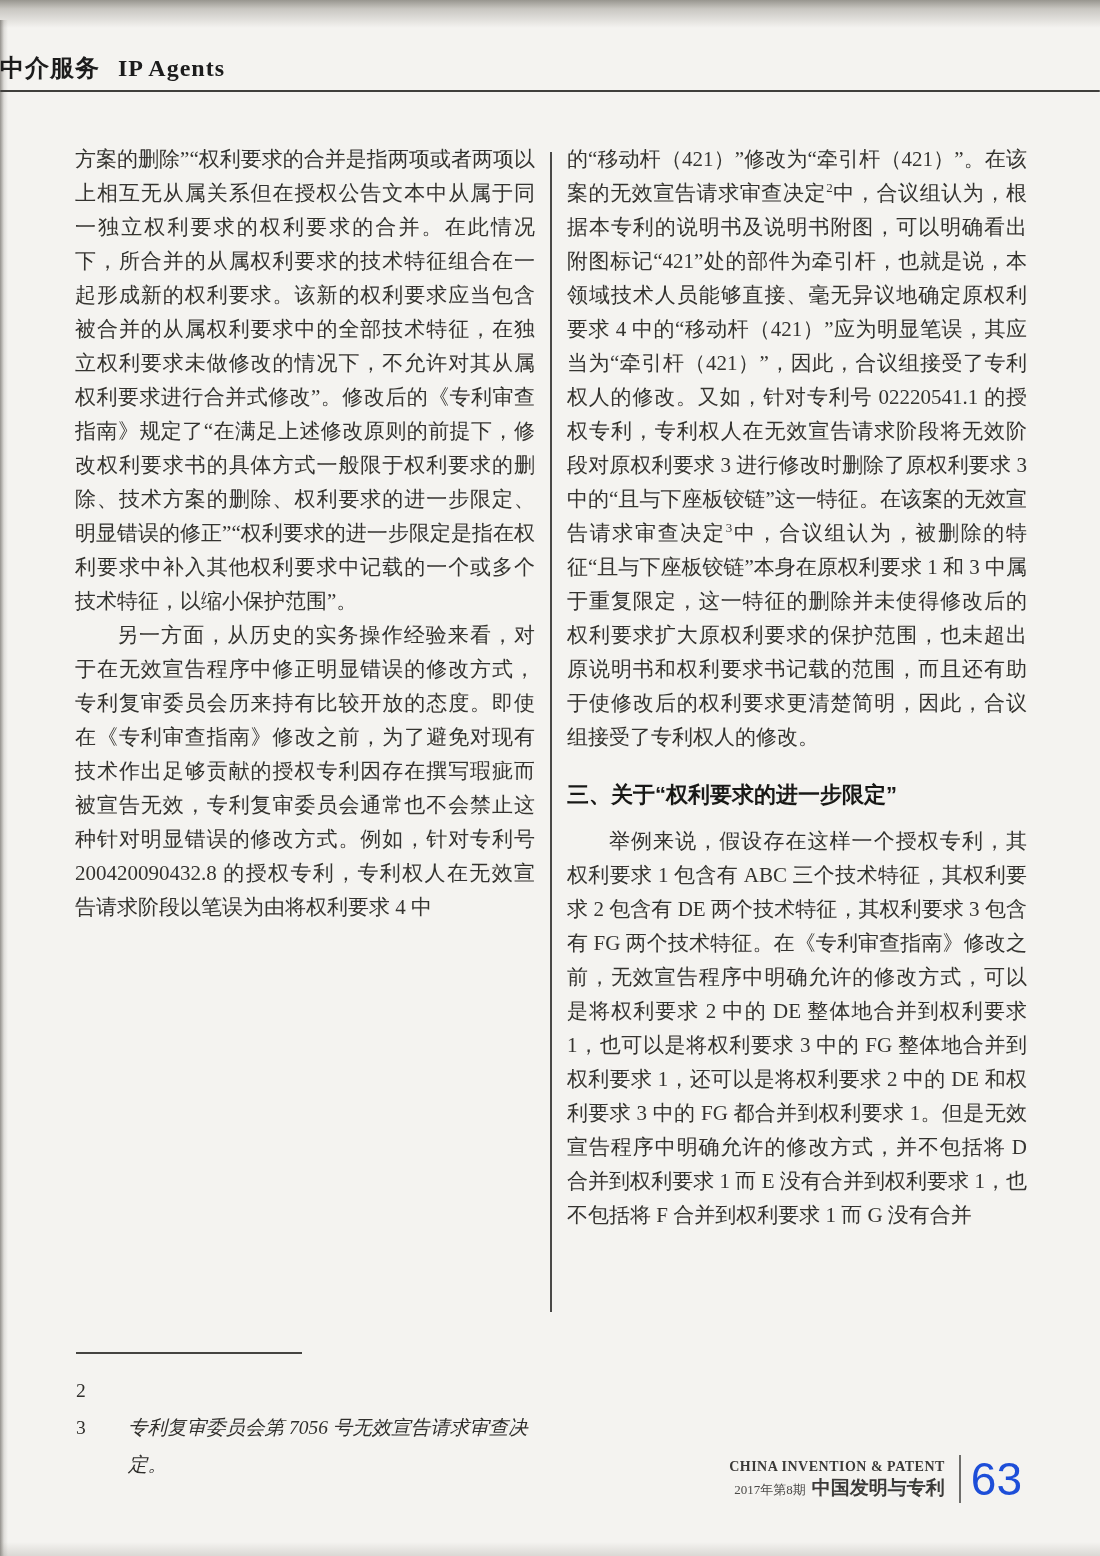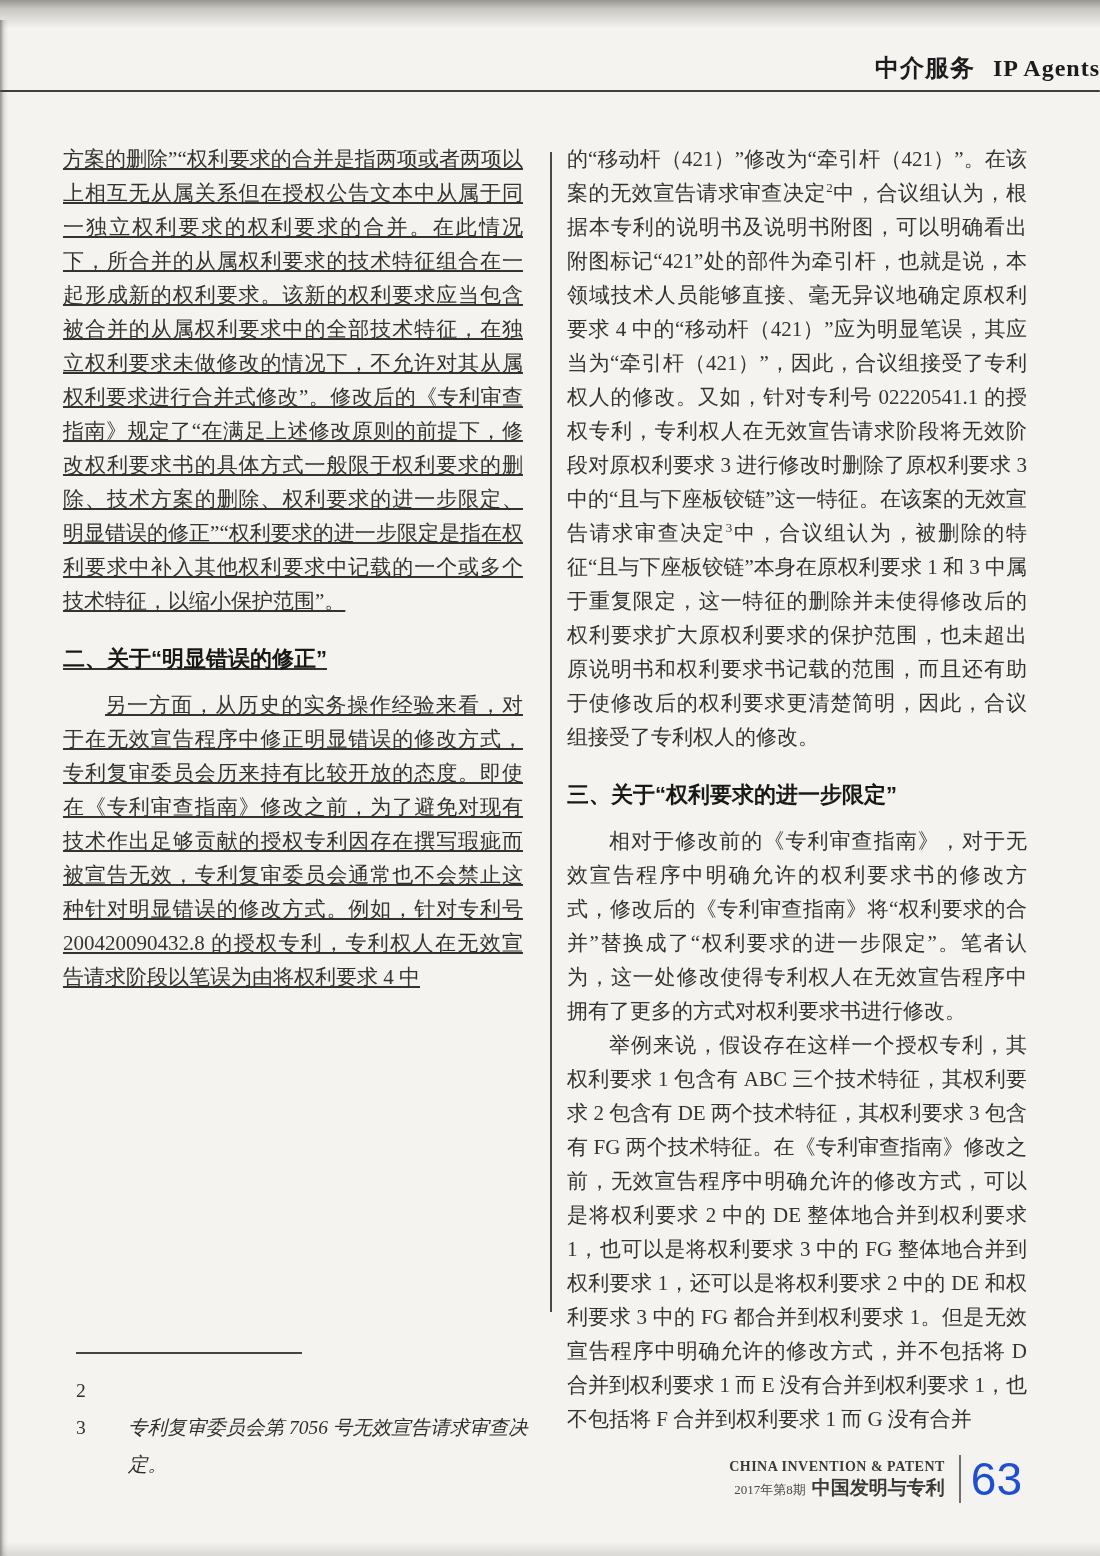--- a/index.html
+++ b/index.html
@@ -27,39 +27,39 @@
     pointer-events:none;
   }
   .scan-bottom{
     position:absolute;left:0;right:0;bottom:0;height:14px;
     background:linear-gradient(to top,rgba(140,136,128,0.25),rgba(140,136,128,0) 14px);
     pointer-events:none;
   }
   
   .header-title{
     position:absolute;top:52px;left:0;width:100%;
-    text-align:right;color:#1c1c1c;
+    text-align:left;color:#1c1c1c;
     font-size:24px;font-weight:bold;
     letter-spacing:1px;
   }
   .header-title .cn{font-family:"Liberation Sans",sans-serif;font-weight:bold;}
   .header-title .en{font-family:"Liberation Serif",serif;font-weight:bold;margin-left:18px;}
   .header-rule{
     position:absolute;top:90px;left:0;width:1100px;height:2px;
     background:#403f3c;border-radius:1px;
   }
   
   .column{
     position:absolute;top:142px;width:460px;
     font-size:21px;line-height:34px;
     color:#34332f;
     text-align:justify;
     text-justify:inter-ideograph;
   }
-  .col-left{left:63px;text-decoration:underline;}
+  .col-left{left:75px;}
   .col-right{left:567px;}
   .column p{margin:0;}
   .column p.indent{text-indent:2em;}
   .column .heading{
     font-family:"Liberation Sans",sans-serif;
     font-weight:bold;color:#181816;
     font-size:22px;
     margin:24px 0 12px 0;
     text-align:left;
   }
@@ -117,28 +117,26 @@
 
   <div class="header-title">
     <span class="cn">中介服务</span><span class="en">IP Agents</span>
   </div>
   <div class="header-rule"></div>
 
   <div class="col-divider"></div>
 
   <div class="column col-left">
     <p>方案的删除”“权利要求的合并是指两项或者两项以上相互无从属关系但在授权公告文本中从属于同一独立权利要求的权利要求的合并。在此情况下，所合并的从属权利要求的技术特征组合在一起形成新的权利要求。该新的权利要求应当包含被合并的从属权利要求中的全部技术特征，在独立权利要求未做修改的情况下，不允许对其从属权利要求进行合并式修改”。修改后的《专利审查指南》规定了“在满足上述修改原则的前提下，修改权利要求书的具体方式一般限于权利要求的删除、技术方案的删除、权利要求的进一步限定、明显错误的修正”“权利要求的进一步限定是指在权利要求中补入其他权利要求中记载的一个或多个技术特征，以缩小保护范围”。</p>
-    <p class="heading">二、关于“明显错误的修正”</p>
     <p class="indent">另一方面，从历史的实务操作经验来看，对于在无效宣告程序中修正明显错误的修改方式，专利复审委员会历来持有比较开放的态度。即使在《专利审查指南》修改之前，为了避免对现有技术作出足够贡献的授权专利因存在撰写瑕疵而被宣告无效，专利复审委员会通常也不会禁止这种针对明显错误的修改方式。例如，针对专利号 200420090432.8 的授权专利，专利权人在无效宣告请求阶段以笔误为由将权利要求 4 中</p>
   </div>
 
   <div class="column col-right">
     <p><span>的“移动杆（421）”修改为“牵引杆（421）”。在该案的无效宣告请求审查决定</span><sup>2</sup><span>中，合议组认为，根据本专利的说明书及说明书附图，可以明确看出附图标记“421”处的部件为牵引杆，也就是说，本领域技术人员能够直接、毫无异议地确定原权利要求 4 中的“移动杆（421）”应为明显笔误，其应当为“牵引杆（421）”，因此，合议组接受了专利权人的修改。又如，针对专利号 02220541.1 的授权专利，专利权人在无效宣告请求阶段将无效阶段对原权利要求 3 进行修改时删除了原权利要求 3 中的“且与下座板铰链”这一特征。在该案的无效宣告请求审查决定</span><sup>3</sup><span>中，合议组认为，被删除的特征“且与下座板铰链”本身在原权利要求 1 和 3 中属于重复限定，这一特征的删除并未使得修改后的权利要求扩大原权利要求的保护范围，也未超出原说明书和权利要求书记载的范围，而且还有助于使修改后的权利要求更清楚简明，因此，合议组接受了专利权人的修改。</span></p>
     <p class="heading">三、关于“权利要求的进一步限定”</p>
-    <p class="indent">相对于修改前的《专利审查指南》，对于无效宣告程序中明确允许的权利要求书的修改方式，修改后的《专利审查指南》将“权利要求的合并”替换成了“权利要求的进一步限定”。笔者认为，这一处修改使得专利权人在无效宣告程序中拥有了更多的方式对权利要求书进行修改。</p>
     <p class="indent">举例来说，假设存在这样一个授权专利，其权利要求 1 包含有 ABC 三个技术特征，其权利要求 2 包含有 DE 两个技术特征，其权利要求 3 包含有 FG 两个技术特征。在《专利审查指南》修改之前，无效宣告程序中明确允许的修改方式，可以是将权利要求 2 中的 DE 整体地合并到权利要求 1，也可以是将权利要求 3 中的 FG 整体地合并到权利要求 1，还可以是将权利要求 2 中的 DE 和权利要求 3 中的 FG 都合并到权利要求 1。但是无效宣告程序中明确允许的修改方式，并不包括将 D 合并到权利要求 1 而 E 没有合并到权利要求 1，也不包括将 F 合并到权利要求 1 而 G 没有合并</p>
   </div>
 
   <div class="fn-rule"></div>
   <div class="footnotes">
     <div class="fn-row">
       <span class="fn-num">2</span>
     </div>
     <div class="fn-row">
       <span class="fn-num">3</span>

